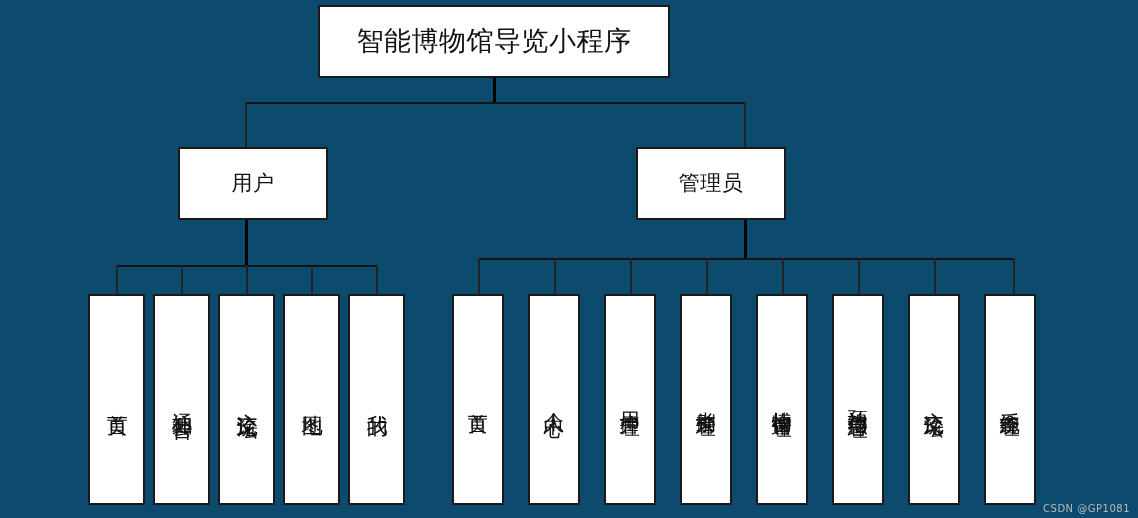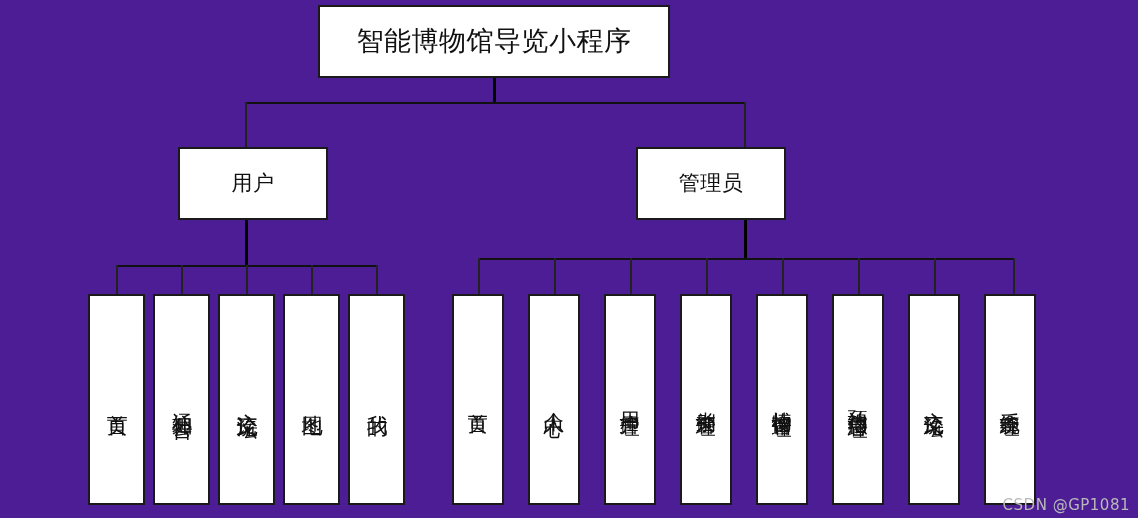--- a/index.html
+++ b/index.html
@@ -9,21 +9,21 @@
     background: #ffffff;
   }
   body {
     font-family: "Liberation Serif", "DejaVu Serif", serif;
     color: #000000;
   }
   #diagram-canvas {
     position: relative;
     width: 1138px;
     height: 518px;
-    background: #4c1d95;
+    background: #0c4a6e;
     overflow: hidden;
     text-decoration: underline;
   }
 
   
   .node {
     position: absolute;
     box-sizing: border-box;
     border: 2px solid #1a1a1a;
     background: #ffffff;
@@ -87,21 +87,21 @@
   .conn-thick-v { width: 3px; background: #000000; }
   .conn-thin-v { width: 2px; background: #222222; }
   .conn-bus { height: 2px; background: #111111; }
 
   
   #watermark {
     position: absolute;
     right: 8px;
     bottom: 4px;
     font-family: "DejaVu Sans", "Liberation Sans", sans-serif;
-    font-size: 15px;
+    font-size: 10px;
     color: #b9b9b9;
     letter-spacing: 0.5px;
     user-select: none;
   }
 </style>
 </head>
 <body>
 
 <div id="diagram-canvas">
 

